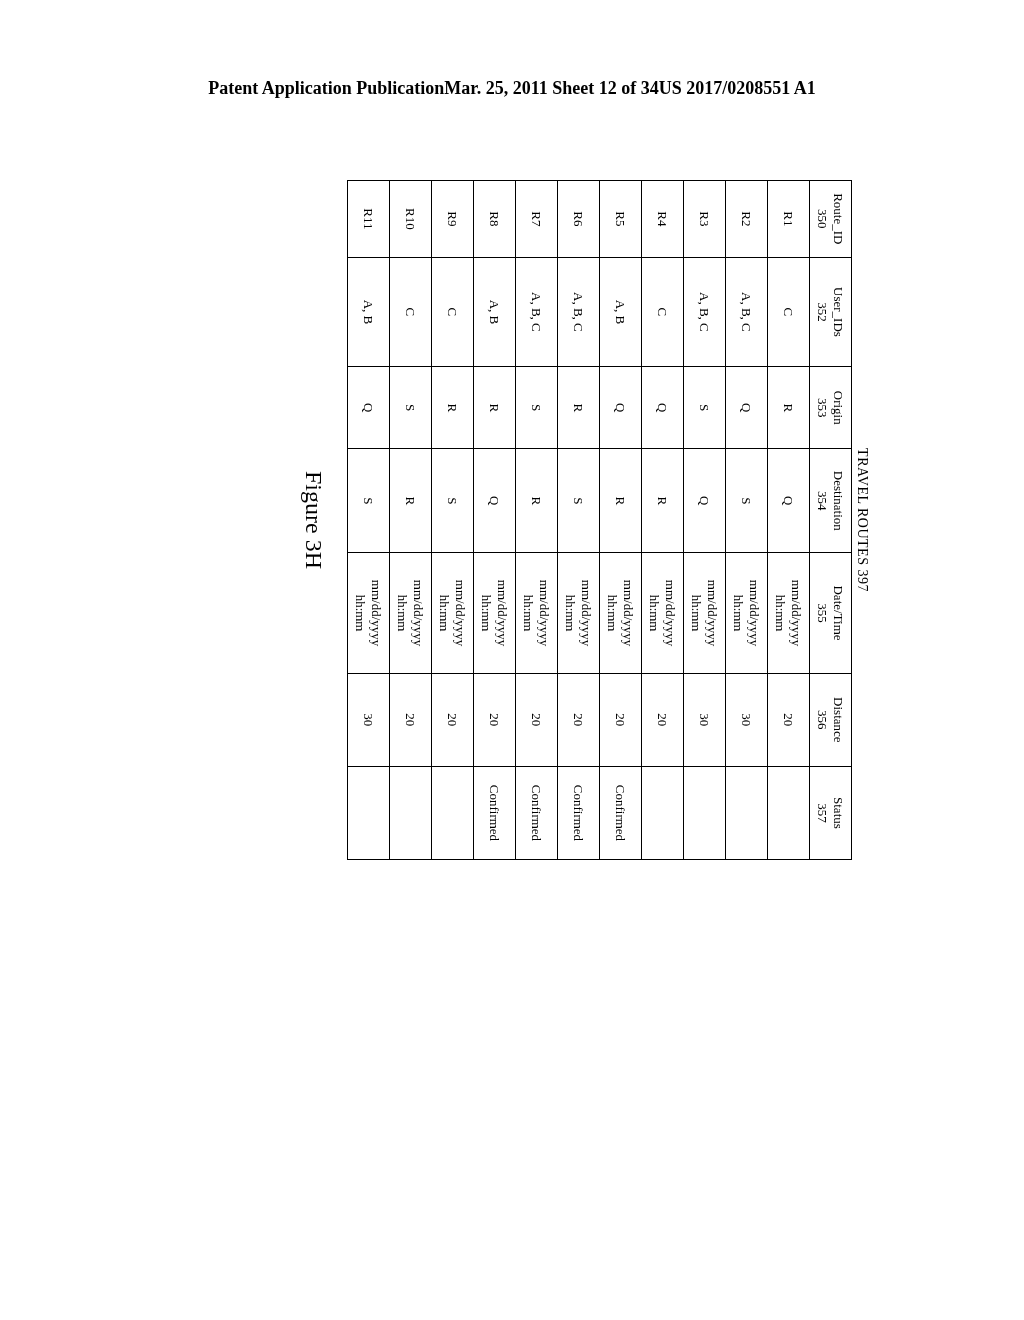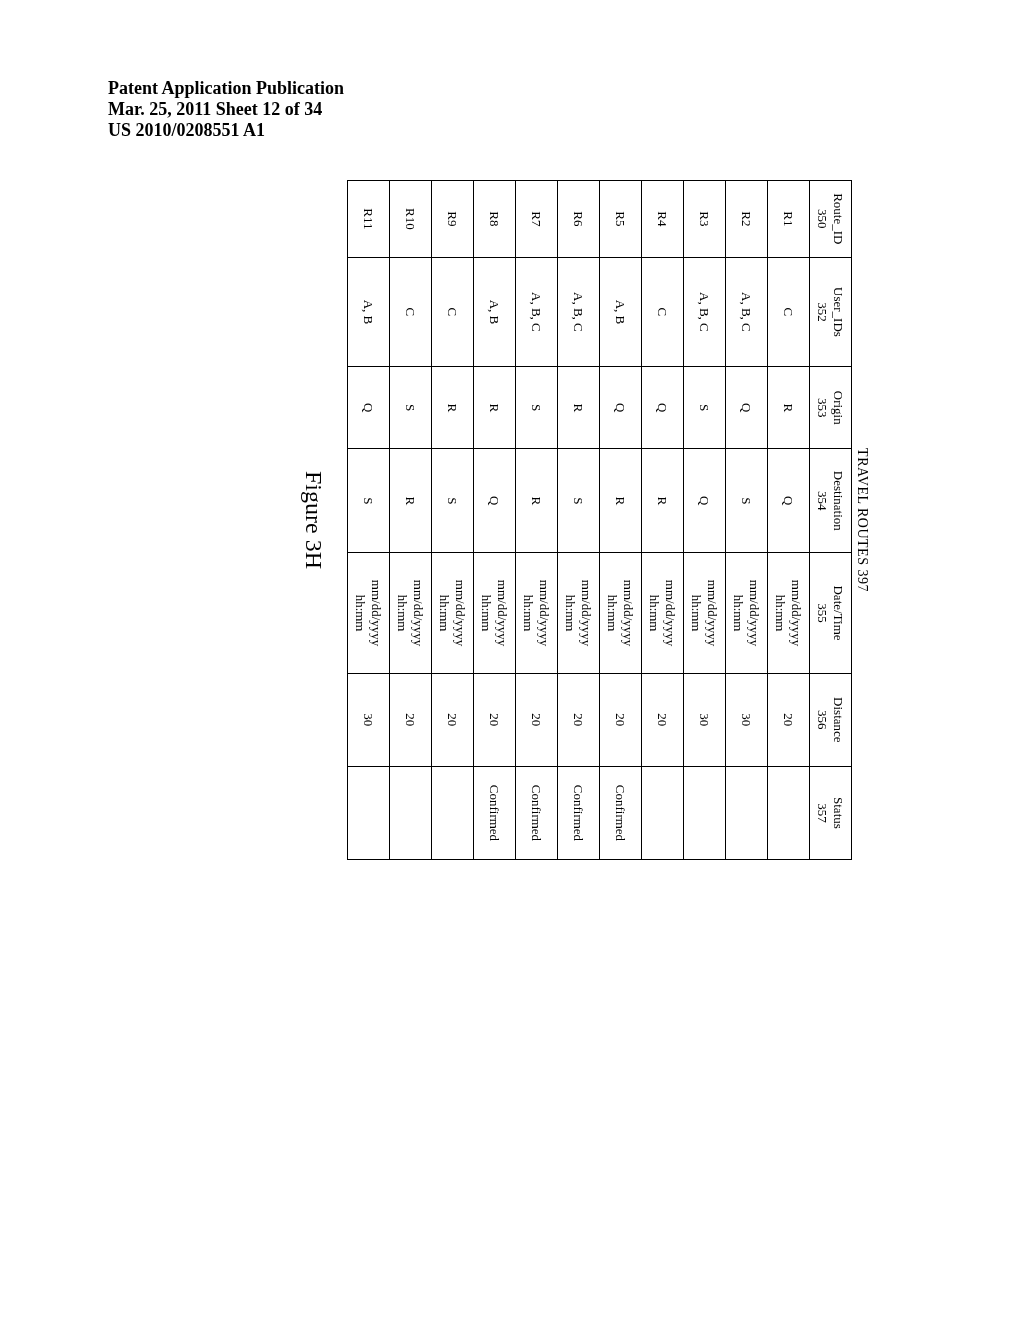--- a/index.html
+++ b/index.html
@@ -12,21 +12,20 @@
     }
     .header {
       position: absolute;
       top: 78px;
       left: 108px;
       right: 108px;
       display: flex;
       justify-content: center;
       font-size: 18px;
       font-weight: bold;
-      flex-direction: column;
     }
     .content-area {
       position: absolute;
       top: 180px;
       left: 150px;
       width: 760px;
       height: 680px;
       transform: rotate(90deg);
       transform-origin: center center;
     }
@@ -70,21 +69,21 @@
       font-size: 24px;
       margin-top: 20px;
     }
   </style>
 </head>
 <body>
 
 <div class="header">
   <span>Patent Application Publication</span>
   <span>Mar. 25, 2011  Sheet 12 of 34</span>
-  <span>US 2010/0208551 A1</span>
+  <span>US 2017/0208551 A1</span>
 </div>
 
 <div class="content-area">
   <div class="table-title">TRAVEL ROUTES 397</div>
   <table>
     <colgroup>
       <col class="col-route">
       <col class="col-users">
       <col class="col-origin">
       <col class="col-dest">

